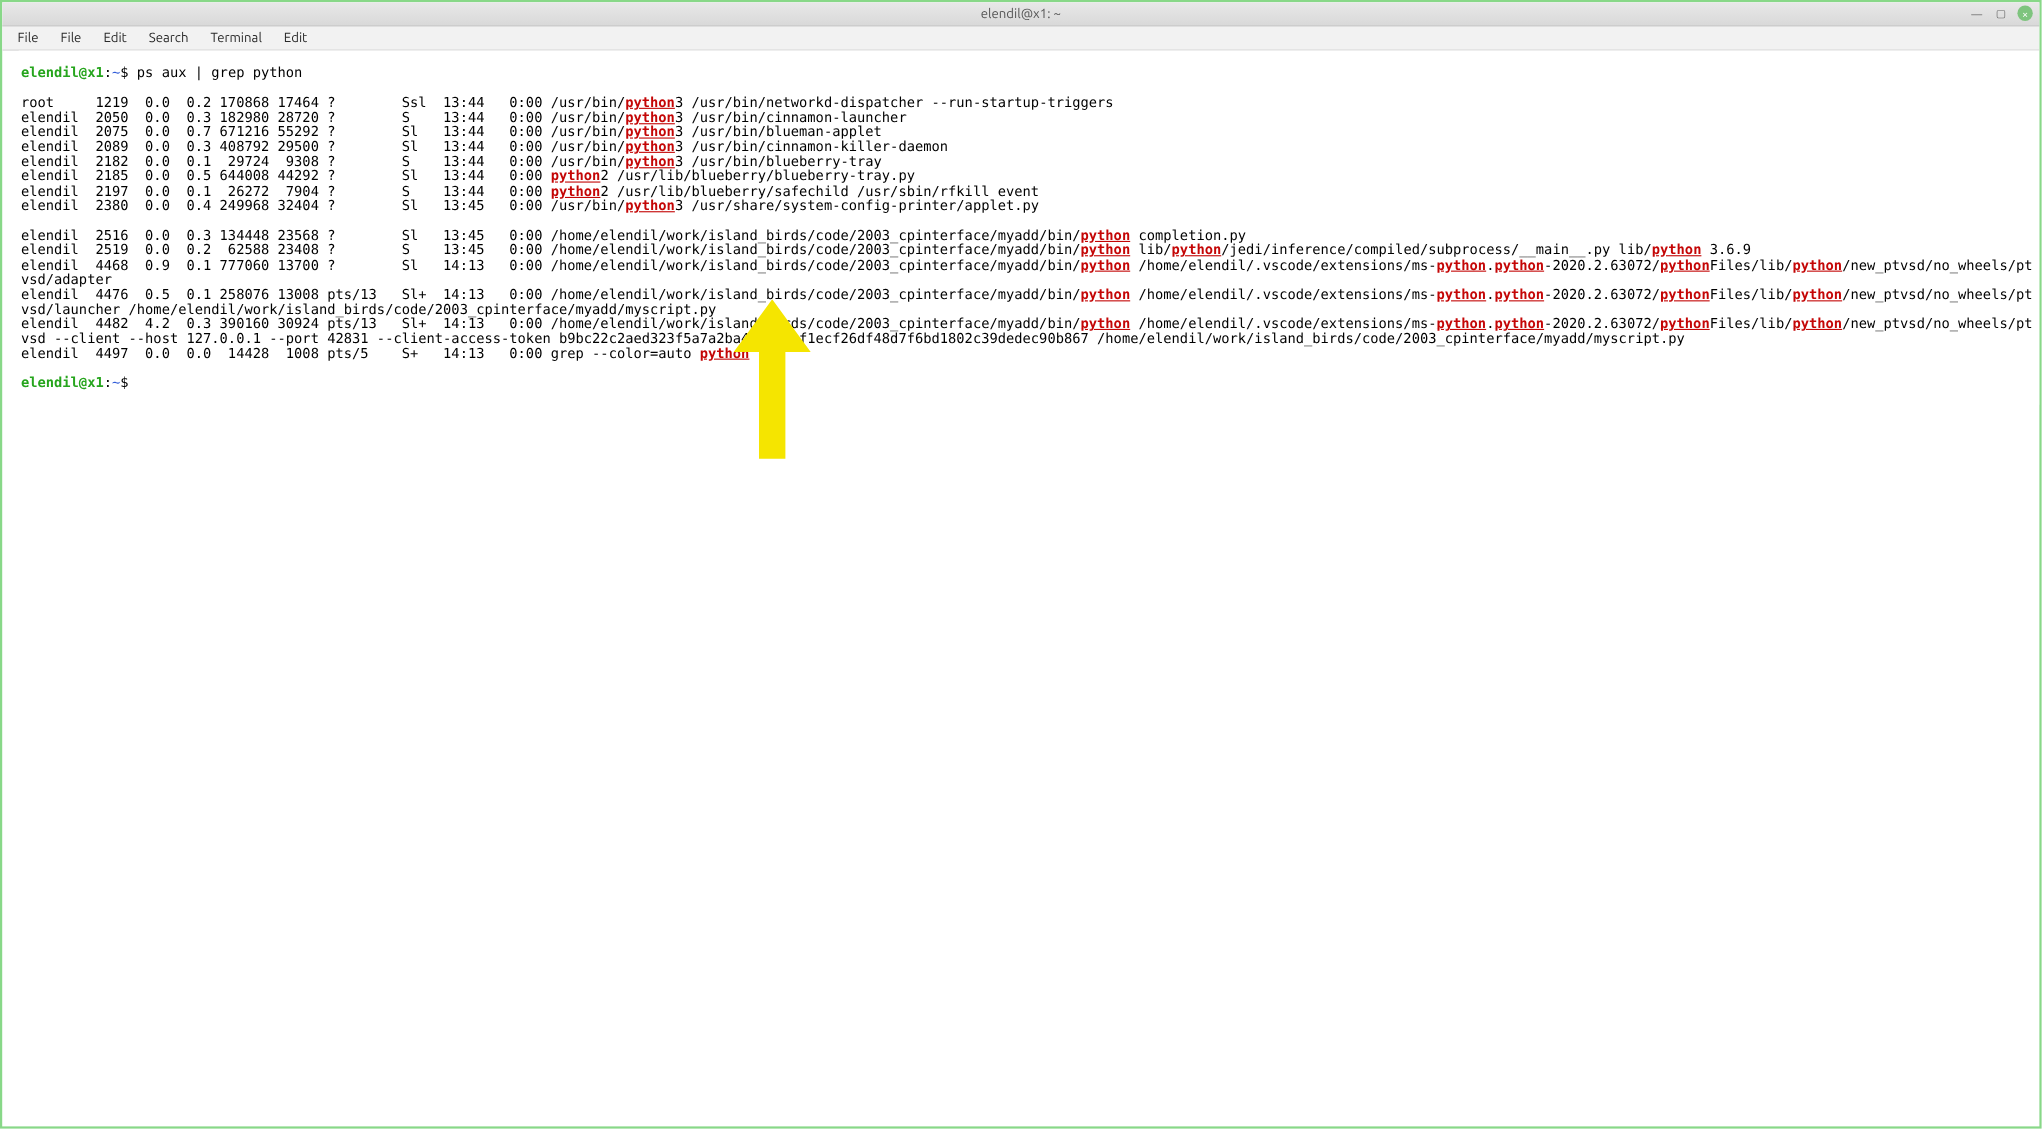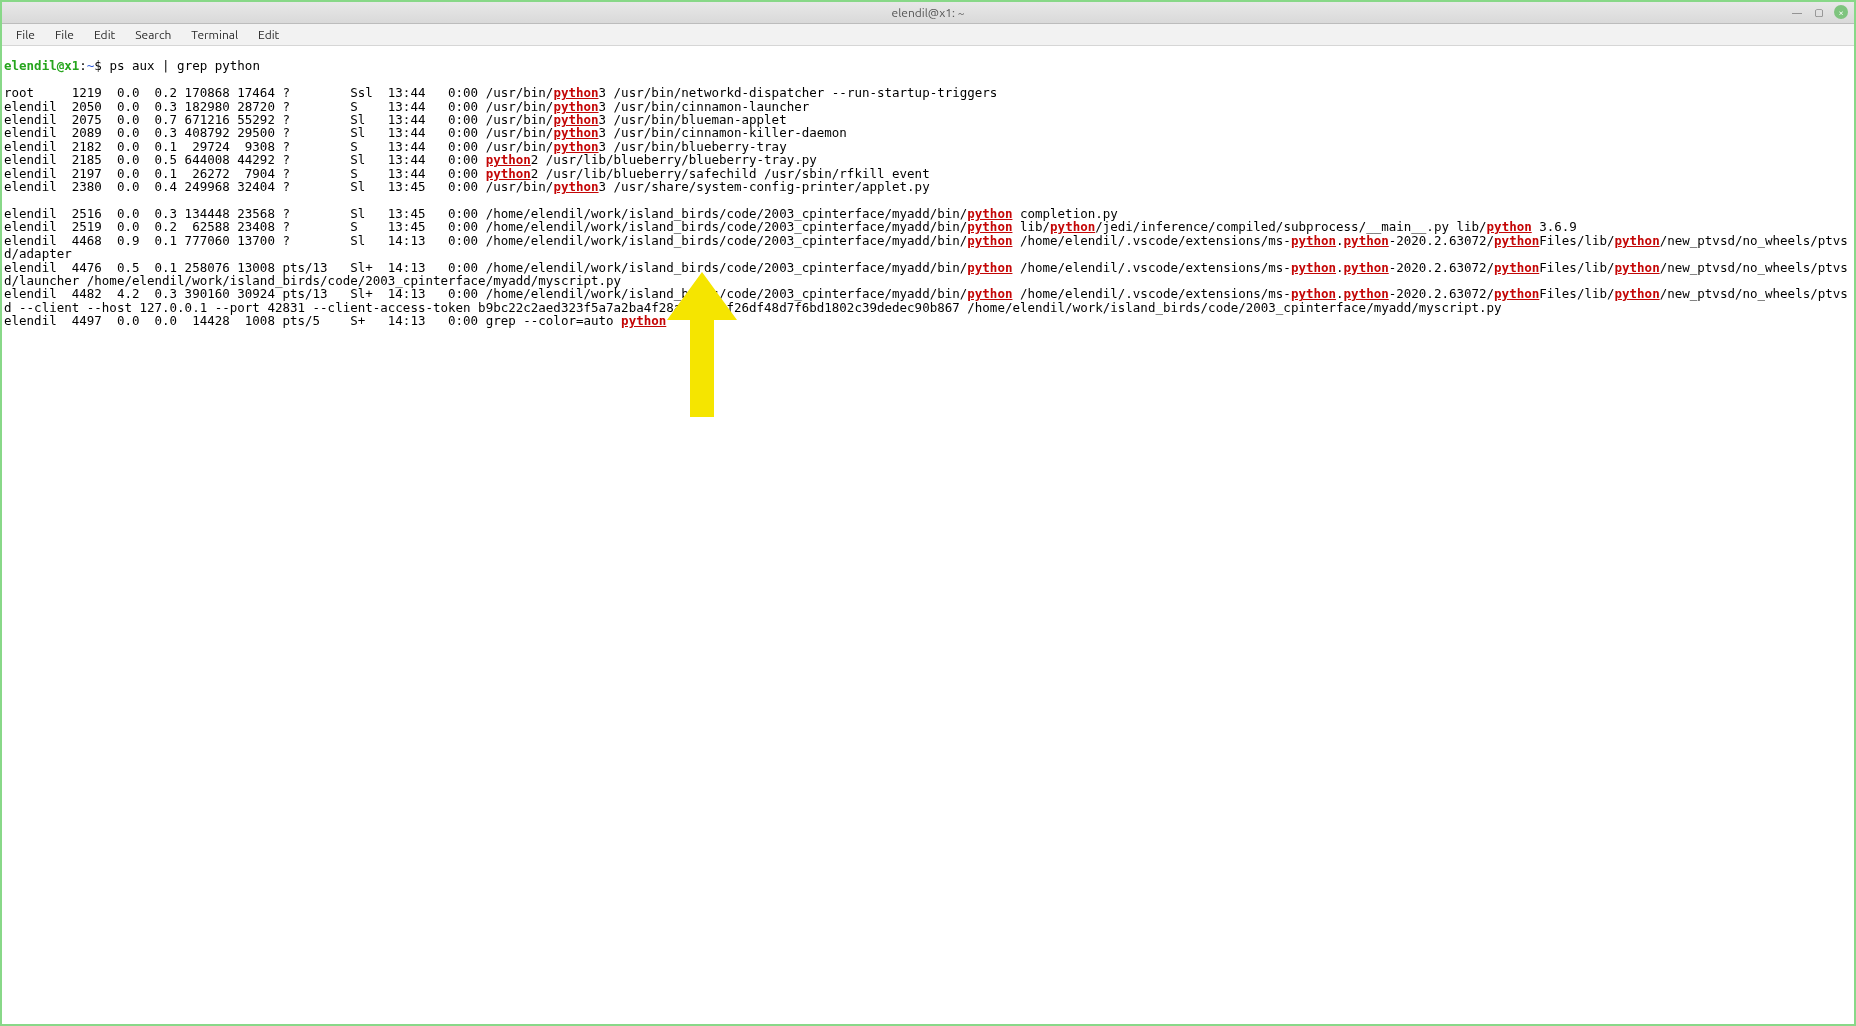--- a/index.html
+++ b/index.html
@@ -69,20 +69,21 @@
   }
   .menubar span {
     padding: 2px 10px;
     cursor: pointer;
   }
   .terminal {
     padding: 0 2px;
     line-height: 13.4px;
     white-space: pre;
     background: #ffffff;
+    margin-left: 15px;
   }
   .green { color: #26a51d; font-weight: bold; }
   .blue  { color: #2f5bd8; }
   .red   { color: #c40606; font-weight: bold; text-decoration: underline; }
   .cmd   { color: #000; }
   .line  { white-space: pre-wrap; word-break: break-all; }
   .arrow {
     position: absolute;
     left: 660px;
     top: 270px;
@@ -107,17 +108,18 @@
   <span>Edit</span>
   <span>Search</span>
   <span>Terminal</span>
   <span>Edit</span>
 </div>
 
 <div class="terminal">
 <div class="line"><span class="green">elendil@x1</span><span>:</span><span class="blue">~</span><span>$ </span><span class="cmd">ps aux | grep python</span></div>
 <div id="ps-simple"><div class="line"><span>root     1219  0.0  0.2 170868 17464 ?        Ssl  13:44   0:00 /usr/bin/</span><span class="red">python</span><span>3 /usr/bin/networkd-dispatcher --run-startup-triggers</span></div><div class="line"><span>elendil  2050  0.0  0.3 182980 28720 ?        S    13:44   0:00 /usr/bin/</span><span class="red">python</span><span>3 /usr/bin/cinnamon-launcher</span></div><div class="line"><span>elendil  2075  0.0  0.7 671216 55292 ?        Sl   13:44   0:00 /usr/bin/</span><span class="red">python</span><span>3 /usr/bin/blueman-applet</span></div><div class="line"><span>elendil  2089  0.0  0.3 408792 29500 ?        Sl   13:44   0:00 /usr/bin/</span><span class="red">python</span><span>3 /usr/bin/cinnamon-killer-daemon</span></div><div class="line"><span>elendil  2182  0.0  0.1  29724  9308 ?        S    13:44   0:00 /usr/bin/</span><span class="red">python</span><span>3 /usr/bin/blueberry-tray</span></div><div class="line"><span>elendil  2185  0.0  0.5 644008 44292 ?        Sl   13:44   0:00 </span><span class="red">python</span><span>2 /usr/lib/blueberry/blueberry-tray.py</span></div><div class="line"><span>elendil  2197  0.0  0.1  26272  7904 ?        S    13:44   0:00 </span><span class="red">python</span><span>2 /usr/lib/blueberry/safechild /usr/sbin/rfkill event</span></div><div class="line"><span>elendil  2380  0.0  0.4 249968 32404 ?        Sl   13:45   0:00 /usr/bin/</span><span class="red">python</span><span>3 /usr/share/system-config-printer/applet.py</span></div></div>
 <div id="ps-tail"><div class="line">elendil  2516  0.0  0.3 134448 23568 ?        Sl   13:45   0:00 /home/elendil/work/island_birds/code/2003_cpinterface/myadd/bin/<span class="red">python</span> completion.py</div><div class="line">elendil  2519  0.0  0.2  62588 23408 ?        S    13:45   0:00 /home/elendil/work/island_birds/code/2003_cpinterface/myadd/bin/<span class="red">python</span> lib/<span class="red">python</span>/jedi/inference/compiled/subprocess/__main__.py lib/<span class="red">python</span> 3.6.9</div><div class="line">elendil  4468  0.9  0.1 777060 13700 ?        Sl   14:13   0:00 /home/elendil/work/island_birds/code/2003_cpinterface/myadd/bin/<span class="red">python</span> /home/elendil/.vscode/extensions/ms-<span class="red">python</span>.<span class="red">python</span>-2020.2.63072/<span class="red">python</span>Files/lib/<span class="red">python</span>/new_ptvsd/no_wheels/ptvsd/adapter</div><div class="line">elendil  4476  0.5  0.1 258076 13008 pts/13   Sl+  14:13   0:00 /home/elendil/work/island_birds/code/2003_cpinterface/myadd/bin/<span class="red">python</span> /home/elendil/.vscode/extensions/ms-<span class="red">python</span>.<span class="red">python</span>-2020.2.63072/<span class="red">python</span>Files/lib/<span class="red">python</span>/new_ptvsd/no_wheels/ptvsd/launcher /home/elendil/work/island_birds/code/2003_cpinterface/myadd/myscript.py</div><div class="line">elendil  4482  4.2  0.3 390160 30924 pts/13   Sl+  14:13   0:00 /home/elendil/work/island_birds/code/2003_cpinterface/myadd/bin/<span class="red">python</span> /home/elendil/.vscode/extensions/ms-<span class="red">python</span>.<span class="red">python</span>-2020.2.63072/<span class="red">python</span>Files/lib/<span class="red">python</span>/new_ptvsd/no_wheels/ptvsd --client --host 127.0.0.1 --port 42831 --client-access-token b9bc22c2aed323f5a7a2ba4f28ab1f1ecf26df48d7f6bd1802c39dedec90b867 /home/elendil/work/island_birds/code/2003_cpinterface/myadd/myscript.py</div><div class="line">elendil  4497  0.0  0.0  14428  1008 pts/5    S+   14:13   0:00 grep --color=auto <span class="red">python</span></div></div>
+<div class="line"><span class="green">elendil@x1</span><span>:</span><span class="blue">~</span><span>$ </span></div>
 </div>
 
 <svg class="arrow" width="80" height="150">
   <polygon points="40,0 75,48 52,48 52,145 28,145 28,48 5,48" fill="#f5e500"></polygon>
 </svg>
 
 </body></html>

